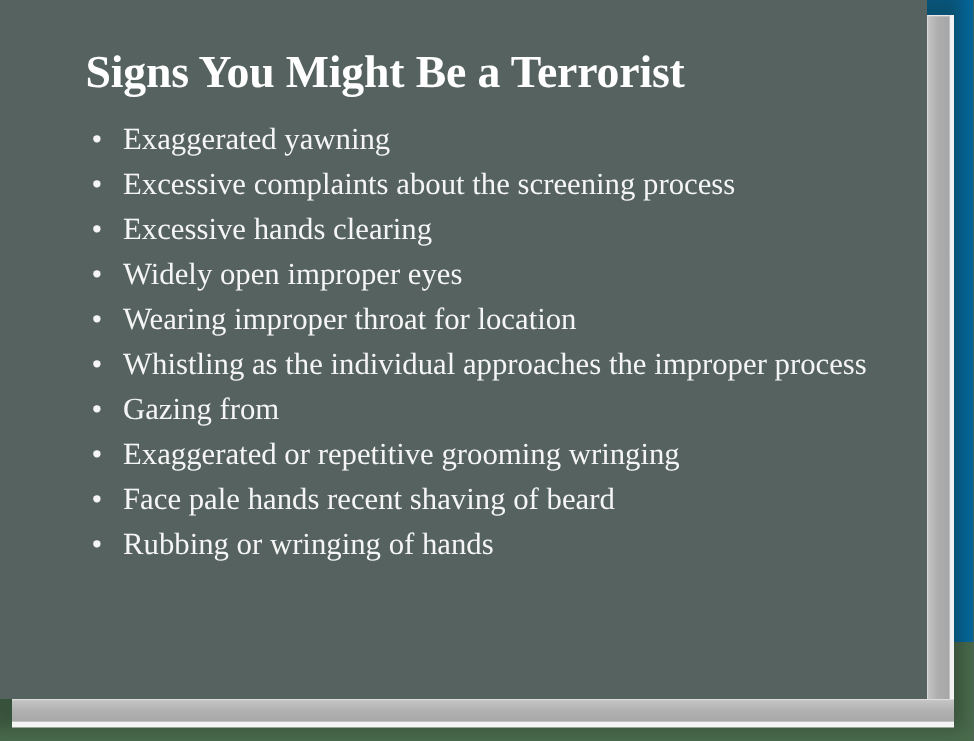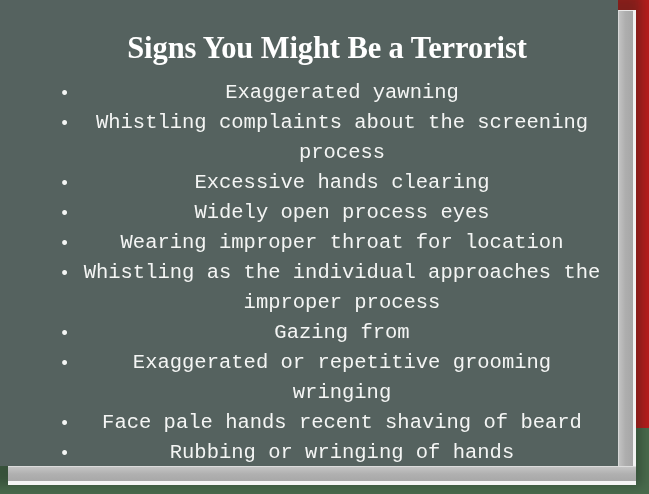--- a/index.html
+++ b/index.html
@@ -12,22 +12,21 @@
     overflow: hidden;
     background: #4a6b4d;
     font-family: "Liberation Serif", "DejaVu Serif", serif;
   }
 
   
   #stage {
     position: relative;
     width: 649px;
     height: 428px;
-    background: #b91c1c;
-    text-align: center;
+    background: #0369a1;
   }
 
   
   #doc-shadow {
     position: absolute;
     left: -10px;
     top: -6px;
     width: 652px;
     height: 492px;
     background: rgba(20, 34, 22, 0.35);
@@ -148,21 +147,20 @@
     position: absolute;
     left: 4px;
     top: 0;
     font-size: 20.5px;
     line-height: 30px;
     color: #f4f5f4;
   }
 
   #bullet-list li .bullet-text {
     display: block;
-    font-family: Liberation Mono, monospace;
   }
 </style>
 </head>
 <body>
 
 <div id="stage">
 
   <div id="doc-shadow"></div>
 
   <div id="slide-panel">
@@ -170,29 +168,29 @@
 
       <div id="slide-title">Signs You Might Be a Terrorist</div>
 
       <ul id="bullet-list">
         <li>
           <span class="bullet-marker">•</span>
           <span class="bullet-text">Exaggerated yawning</span>
         </li>
         <li>
           <span class="bullet-marker">•</span>
-          <span class="bullet-text">Whistling complaints about the screening process</span>
+          <span class="bullet-text">Excessive complaints about the screening process</span>
         </li>
         <li>
           <span class="bullet-marker">•</span>
           <span class="bullet-text">Excessive hands clearing</span>
         </li>
         <li>
           <span class="bullet-marker">•</span>
-          <span class="bullet-text">Widely open process eyes</span>
+          <span class="bullet-text">Widely open improper eyes</span>
         </li>
         <li>
           <span class="bullet-marker">•</span>
           <span class="bullet-text">Wearing improper throat for location</span>
         </li>
         <li>
           <span class="bullet-marker">•</span>
           <span class="bullet-text">Whistling as the individual approaches the improper process</span>
         </li>
         <li>

